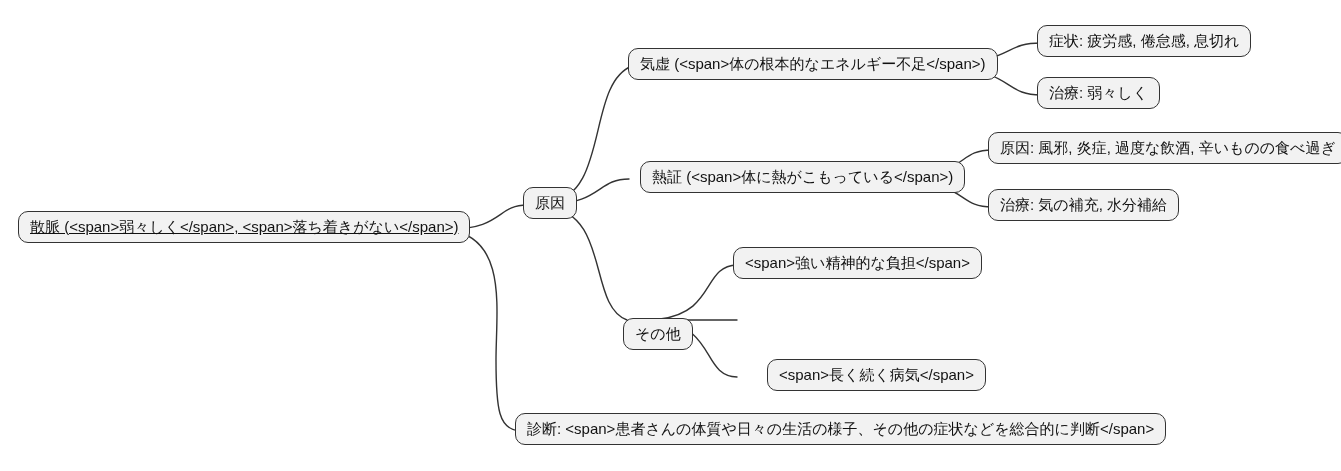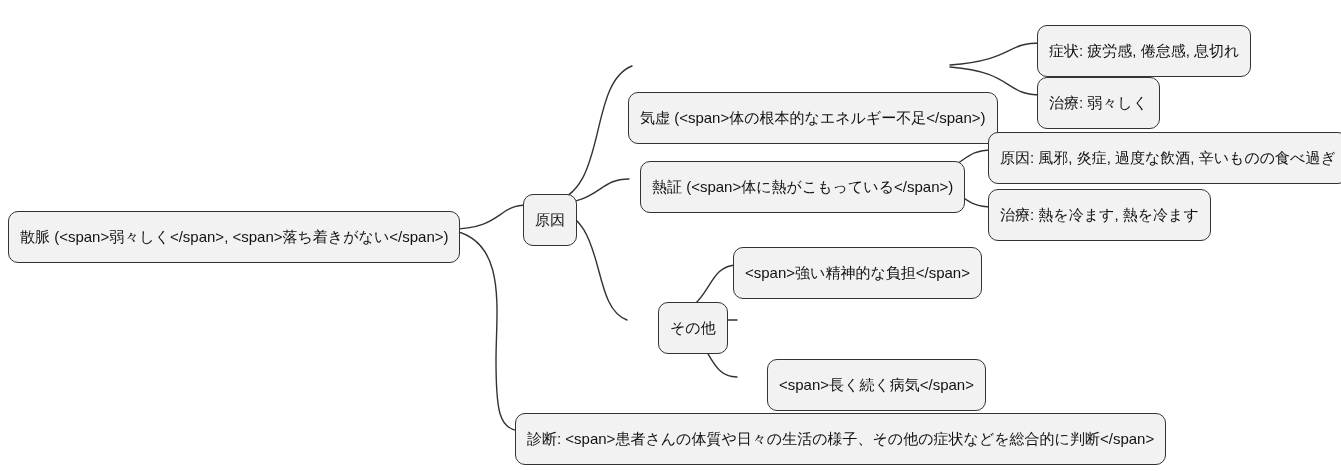--- a/index.html
+++ b/index.html
@@ -25,21 +25,21 @@
   .edge {
     fill: none;
     stroke: var(--edge, #333333);
     stroke-width: 1.4;
     stroke-linecap: round;
   }
   .node {
     position: absolute;
     z-index: 1;
     box-sizing: border-box;
-    height: 52px;
+    height: 32px;
     padding: 6px 11px;
     display: flex;
     align-items: center;
     justify-content: center;
     white-space: nowrap;
     background: var(--node-fill, #f2f2f2);
     border: 1.6px solid var(--node-border, #333333);
     border-radius: 10px;
     font-size: 15px;
     color: var(--text, #111111);
@@ -58,37 +58,37 @@
     <path class="edge" d="M 548 207 C 610 214, 588 306, 627 320"></path>
     <path class="edge" d="M 950 65 C 1014 60, 1004 43, 1041 43"></path>
     <path class="edge" d="M 950 67 C 1014 72, 1004 95, 1041 95"></path>
     <path class="edge" d="M 908 178 C 968 173, 958 150, 992 150"></path>
     <path class="edge" d="M 908 180 C 968 185, 958 207, 992 207"></path>
     <path class="edge" d="M 660 319 C 716 312, 702 266, 737 265"></path>
     <path class="edge" d="M 660 320 C 712 320, 715 320, 737 320"></path>
     <path class="edge" d="M 660 321 C 716 328, 702 376, 737 377"></path>
   </svg>
 
-  <div class="node" style="left:8px; top:211px;">散脈 (&lt;span&gt;弱々しく&lt;/span&gt;, &lt;span&gt;落ち着きがない&lt;/span&gt;)</div>
+  <div class="node" style="left:18px; top:211px;text-decoration:underline;">散脈 (&lt;span&gt;弱々しく&lt;/span&gt;, &lt;span&gt;落ち着きがない&lt;/span&gt;)</div>
 
-  <div class="node" style="left:523px; top:194px;">原因</div>
+  <div class="node" style="left:523px; top:187px;">原因</div>
 
-  <div class="node" style="left:628px; top:48px;margin-top:44px;">気虚 (&lt;span&gt;体の根本的なエネルギー不足&lt;/span&gt;)</div>
+  <div class="node" style="left:628px; top:48px;">気虚 (&lt;span&gt;体の根本的なエネルギー不足&lt;/span&gt;)</div>
 
   <div class="node" style="left:1037px; top:25px;">症状: 疲労感, 倦怠感, 息切れ</div>
 
   <div class="node" style="left:1037px; top:77px;">治療: 弱々しく</div>
 
   <div class="node" style="left:640px; top:161px;">熱証 (&lt;span&gt;体に熱がこもっている&lt;/span&gt;)</div>
 
   <div class="node" style="left:988px; top:132px;">原因: 風邪, 炎症, 過度な飲酒, 辛いものの食べ過ぎ</div>
 
-  <div class="node" style="left:988px; top:189px;">治療: 熱を冷ます, 熱を冷ます</div>
+  <div class="node" style="left:988px; top:189px;">治療: 気の補充, 水分補給</div>
 
-  <div class="node" style="left:623px; top:302px;margin-left:35px;">その他</div>
+  <div class="node" style="left:623px; top:318px;">その他</div>
 
   <div class="node" style="left:733px; top:247px;">&lt;span&gt;強い精神的な負担&lt;/span&gt;</div>
 
 
   <div class="node" style="left:733px; top:359px;margin-left:34px;">&lt;span&gt;長く続く病気&lt;/span&gt;</div>
 
   <div class="node" style="left:515px; top:413px;text-align:center;">診断: &lt;span&gt;患者さんの体質や日々の生活の様子、その他の症状などを総合的に判断&lt;/span&gt;</div>
 
 </div>
 

